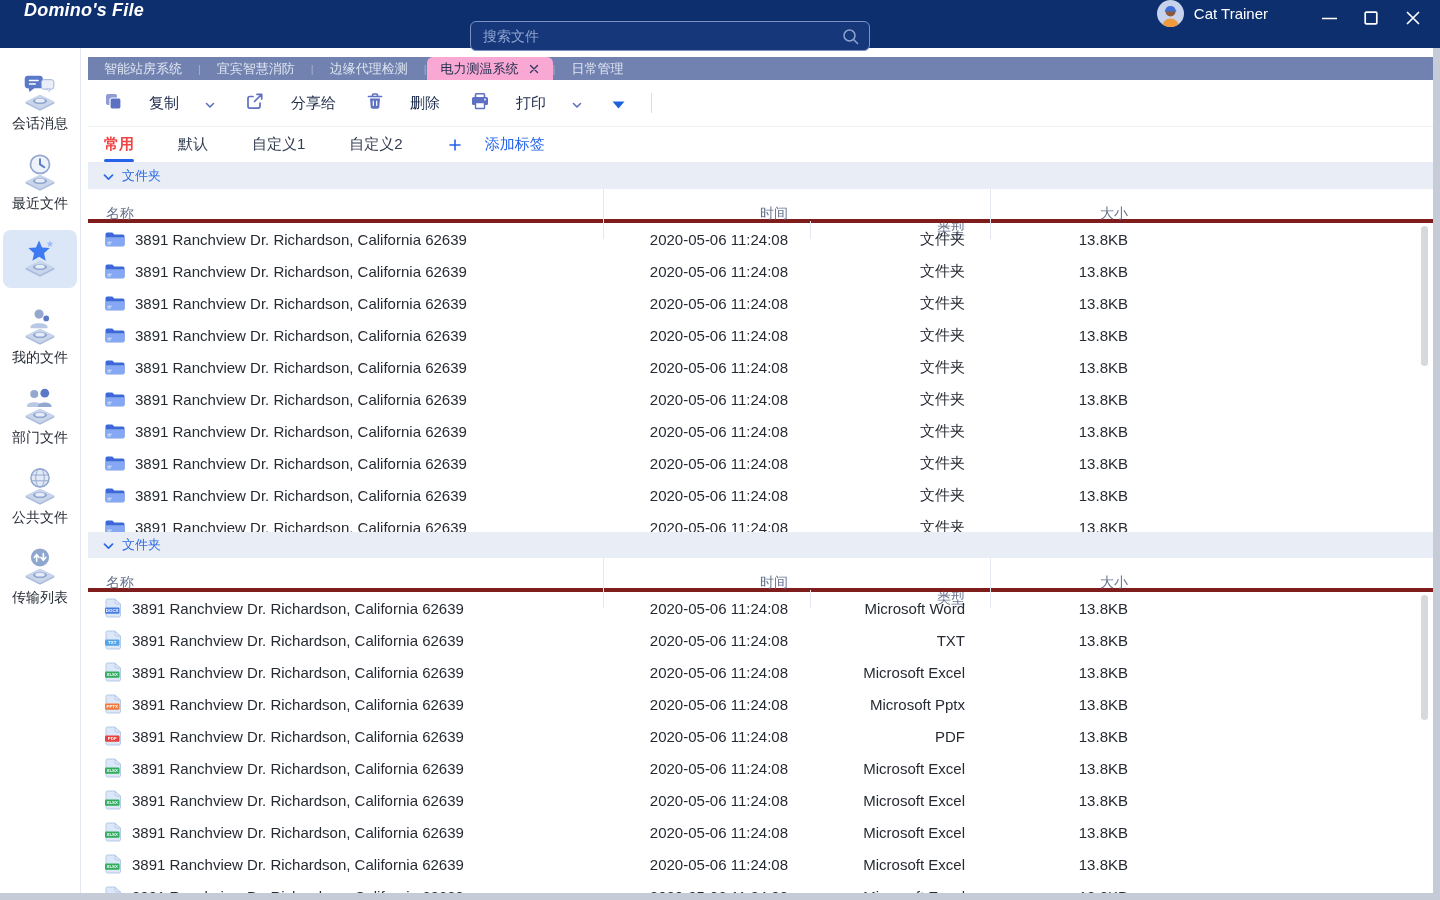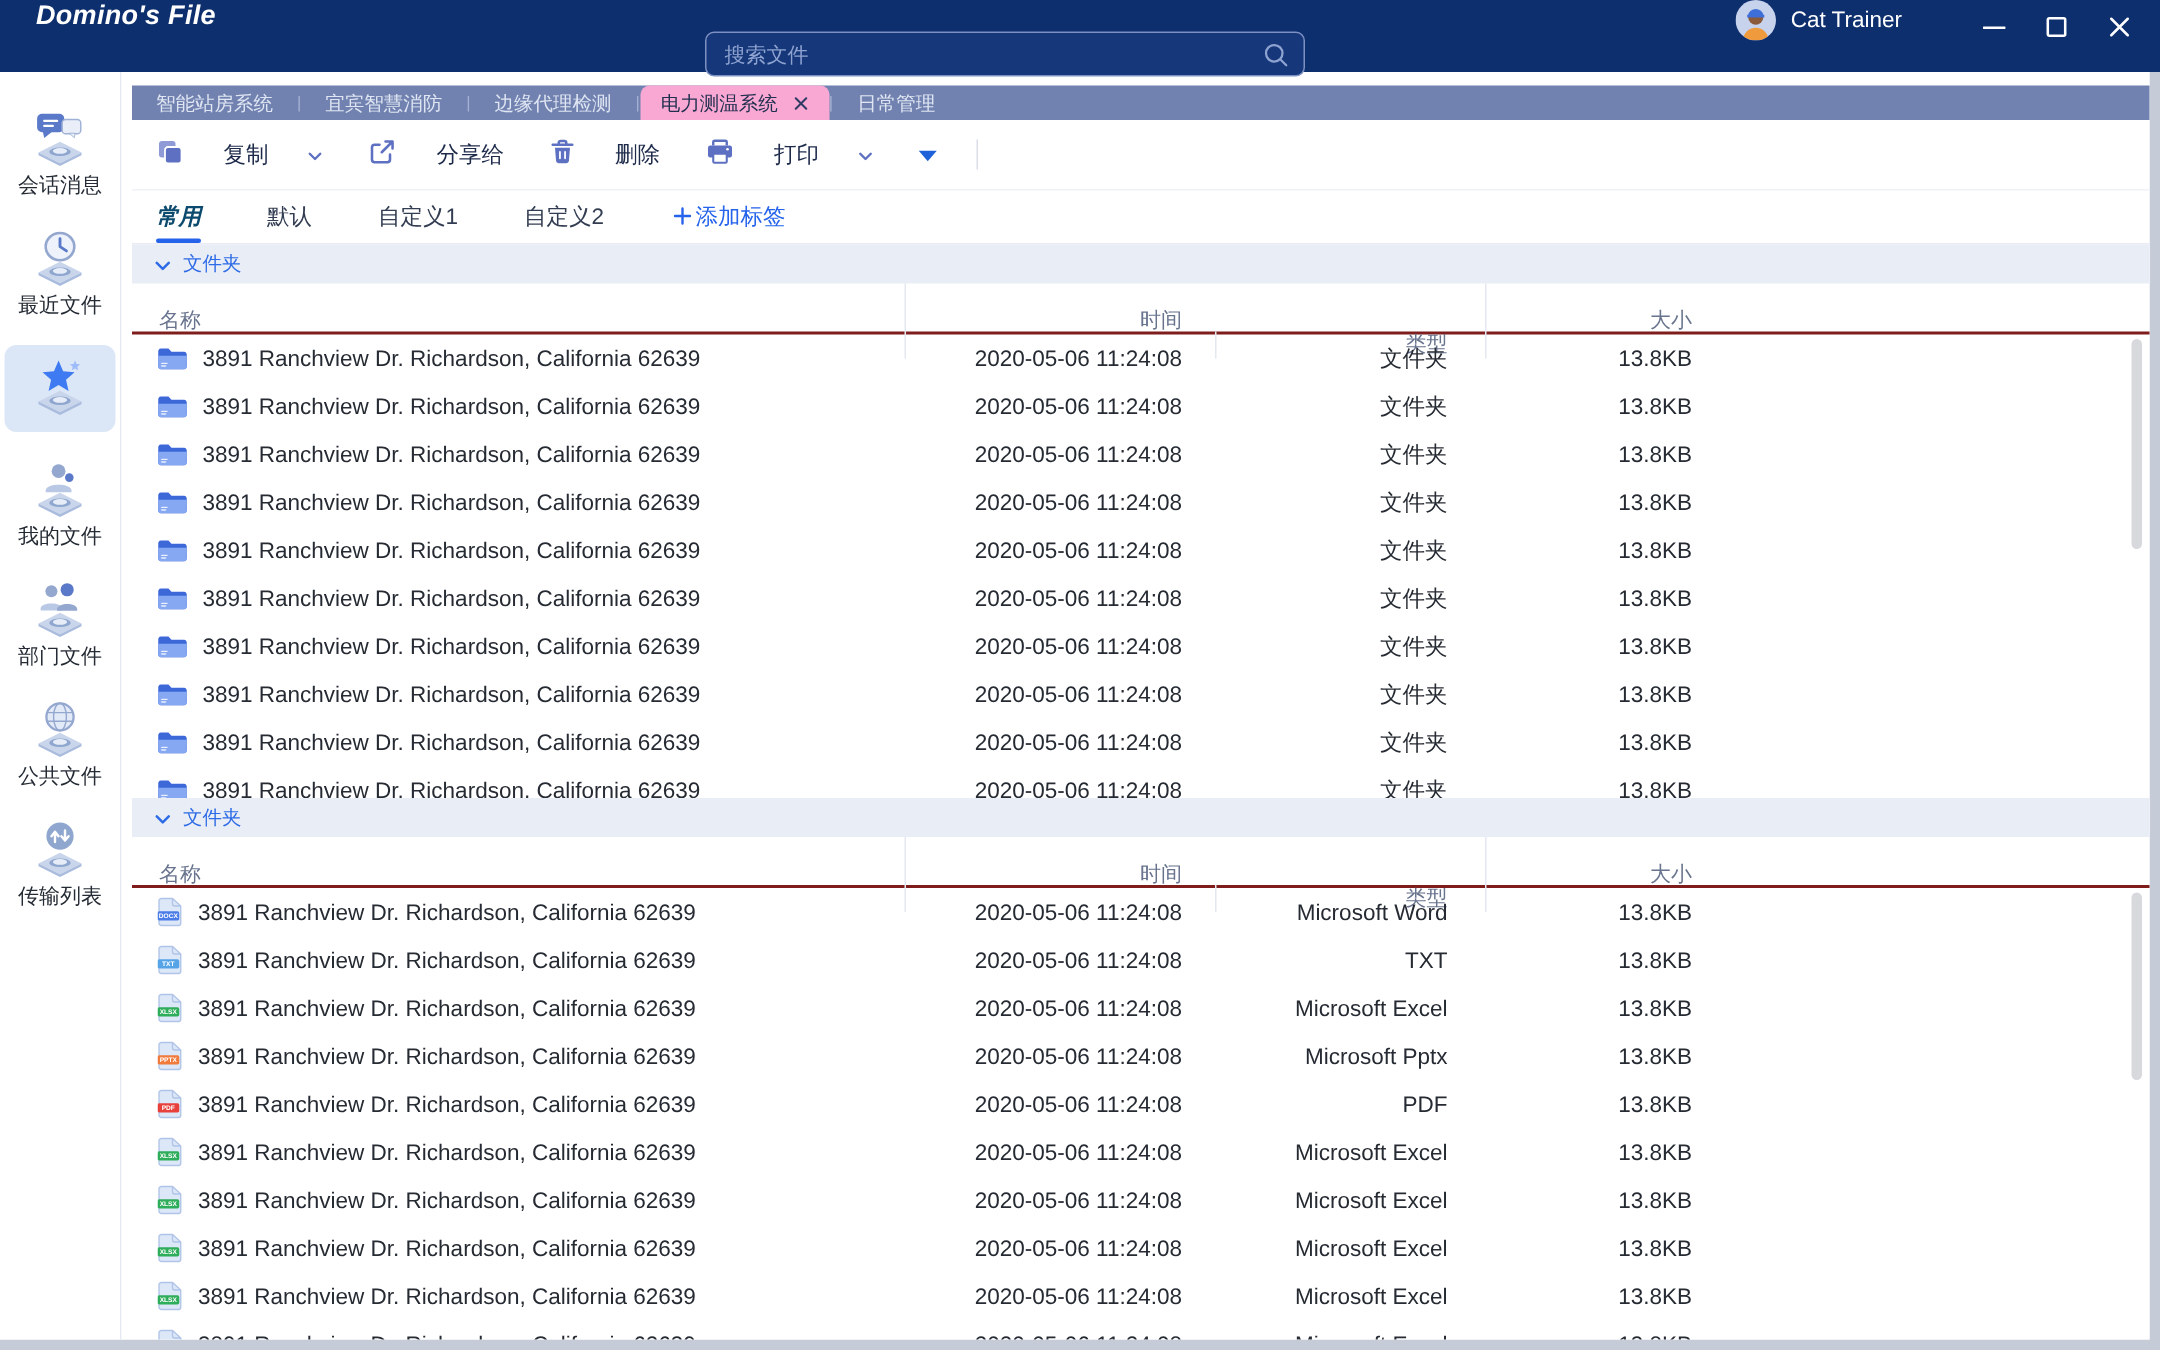--- a/index.html
+++ b/index.html
@@ -77,40 +77,40 @@
   .tool-btn { display:flex; align-items:center; gap:26px; cursor:default; }
   .tool-divider { width:1px; height:20px; background:#D9DEE9; margin-left:-4px; }
 
   
   .tagbar {
     height:36px; display:flex; align-items:center; padding-left:16px;
     font-size:15px; color:#333D52; border-bottom:1px solid #E8EBF3;
   }
   .tags-holder { display:flex; height:100%; gap:44px; }
   .tag { position:relative; display:flex; align-items:center; height:100%; cursor:default; white-space:nowrap; }
-  .tag.active { color:#0c4a6e; font-weight:bold;font-style:italic; }
+  .tag.active { color:#ef4444; font-weight:bold; }
   .tag.active::after {
     content:''; position:absolute; left:50%; transform:translateX(-50%);
     bottom:0; width:30px; height:3px; border-radius:2px; background:#2563EB;
   }
-  .add-tag { display:flex; align-items:flex-end; gap:3px; color:#2563EB; margin-left:46px; cursor:default; }
+  .add-tag { display:flex; align-items:flex-end; gap:24px; color:#2563EB; margin-left:46px; cursor:default; }
 
   
   .sections { flex:1; min-height:0; display:flex; flex-direction:column; }
   .file-section { display:flex; flex-direction:column; min-height:0; }
   .file-section.sec-0 { height:369px; flex:none; }
   .file-section.sec-1 { flex:1; }
   .sec-header {
     height:26px; flex:none; background:#E9EEF6; display:flex; align-items:center;
     gap:8px; padding-left:15px; color:#2E6BE6; font-size:13px; cursor:default;
   }
   .thead {
     height:34px; flex:none; display:grid;
     grid-template-columns:1fr 207px 180px 170px 273px;
-    align-items:stretch; color:#68748E; font-size:14px; border-bottom:2px solid #7f1d1d;
+    align-items:stretch; color:#68748E; font-size:14px; border-bottom:4px solid #7f1d1d;
   }
   .thead > div { display:flex; align-items:center; }
   .thead .c-name { padding-left:18px; }
   .c-time, .c-type, .c-size { justify-content:flex-end; }
   .c-time { padding-right:22px; }
   .c-type { padding-right:25px;margin-top:32px; }
   .c-size { padding-right:32px; }
   .thead .c-time, .thead .c-type, .thead .c-size { border-left:1px solid #E4E8F0; }
 
   .rows { flex:1; min-height:0; overflow:hidden; position:relative; }

